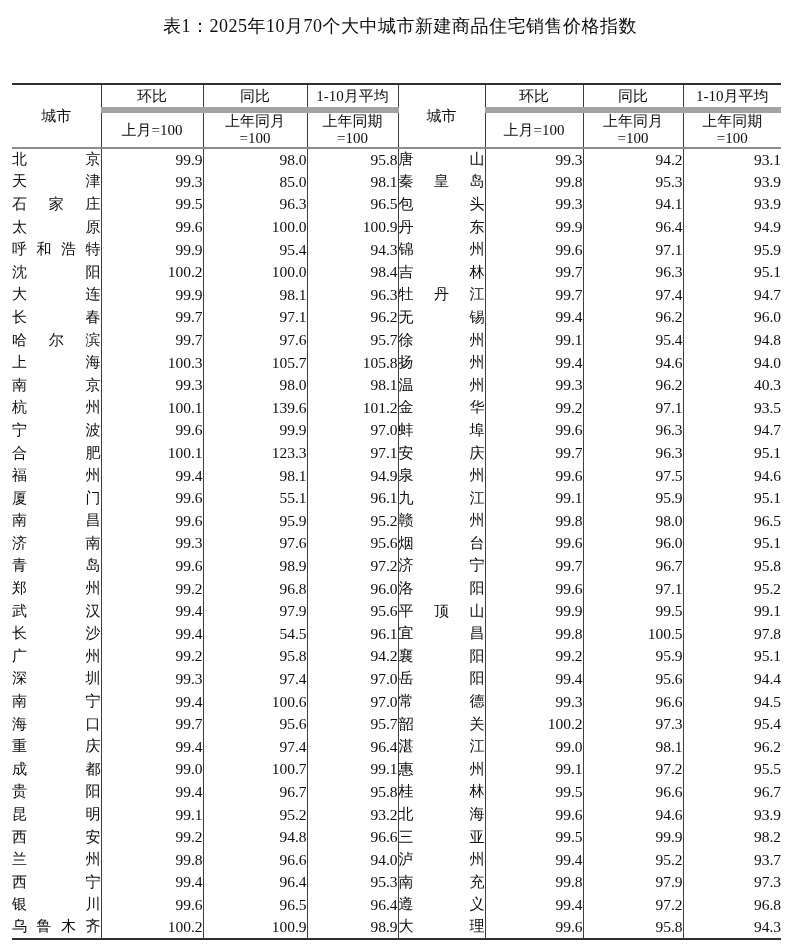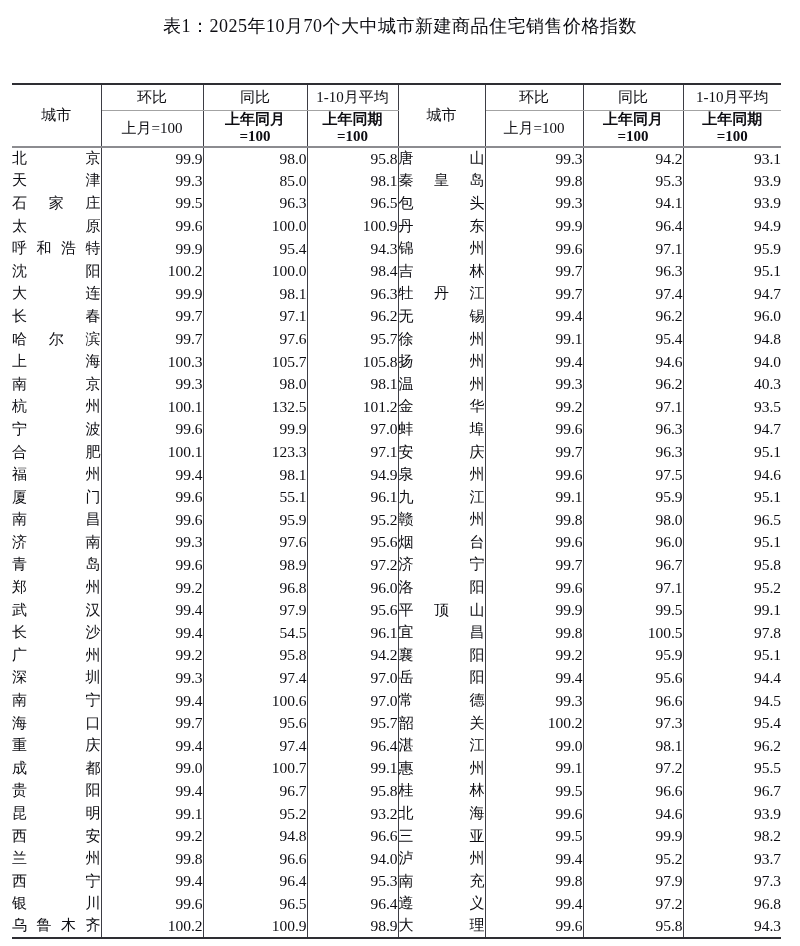--- a/index.html
+++ b/index.html
@@ -37,22 +37,22 @@
   table.price-table td:last-child{border-right:none;}
   thead{border-bottom:2px solid #8c8c90;}
   thead th{
     font-weight:normal;
     font-size:15px;
     text-align:center;
     line-height:17px;
   }
   thead tr.hrow-1{height:26px;}
   thead tr.hrow-2{height:37px;}
-  thead tr.hrow-1 th.sub-head{border-bottom:1px solid #a3a3a3;margin-left:48px;}
-  thead th.two-line{white-space:pre-line;font-weight:bold;}
+  thead tr.hrow-1 th.sub-head{border-bottom:6px solid #a3a3a3;margin-left:48px;}
+  thead th.two-line{white-space:pre-line;}
   tbody tr{height:22.6px;}
   tbody td{font-size:15px;}
   td.num{
     text-align:right;
     padding-right:12px;
     font-size:15.5px;
   }
   td.city{padding:0 15px 0 12px;}
   .city-box{
     display:flex;
@@ -329,21 +329,21 @@
         <td class="num">40.3</td>
       </tr>
       <tr>
         <td class="city">
           <div class="city-box">
             <span>杭</span>
             <span>州</span>
           </div>
         </td>
         <td class="num">100.1</td>
-        <td class="num">132.5</td>
+        <td class="num">139.6</td>
         <td class="num">101.2</td>
         <td class="city">
           <div class="city-box">
             <span>金</span>
             <span>华</span>
           </div>
         </td>
         <td class="num">99.2</td>
         <td class="num">97.1</td>
         <td class="num">93.5</td>

